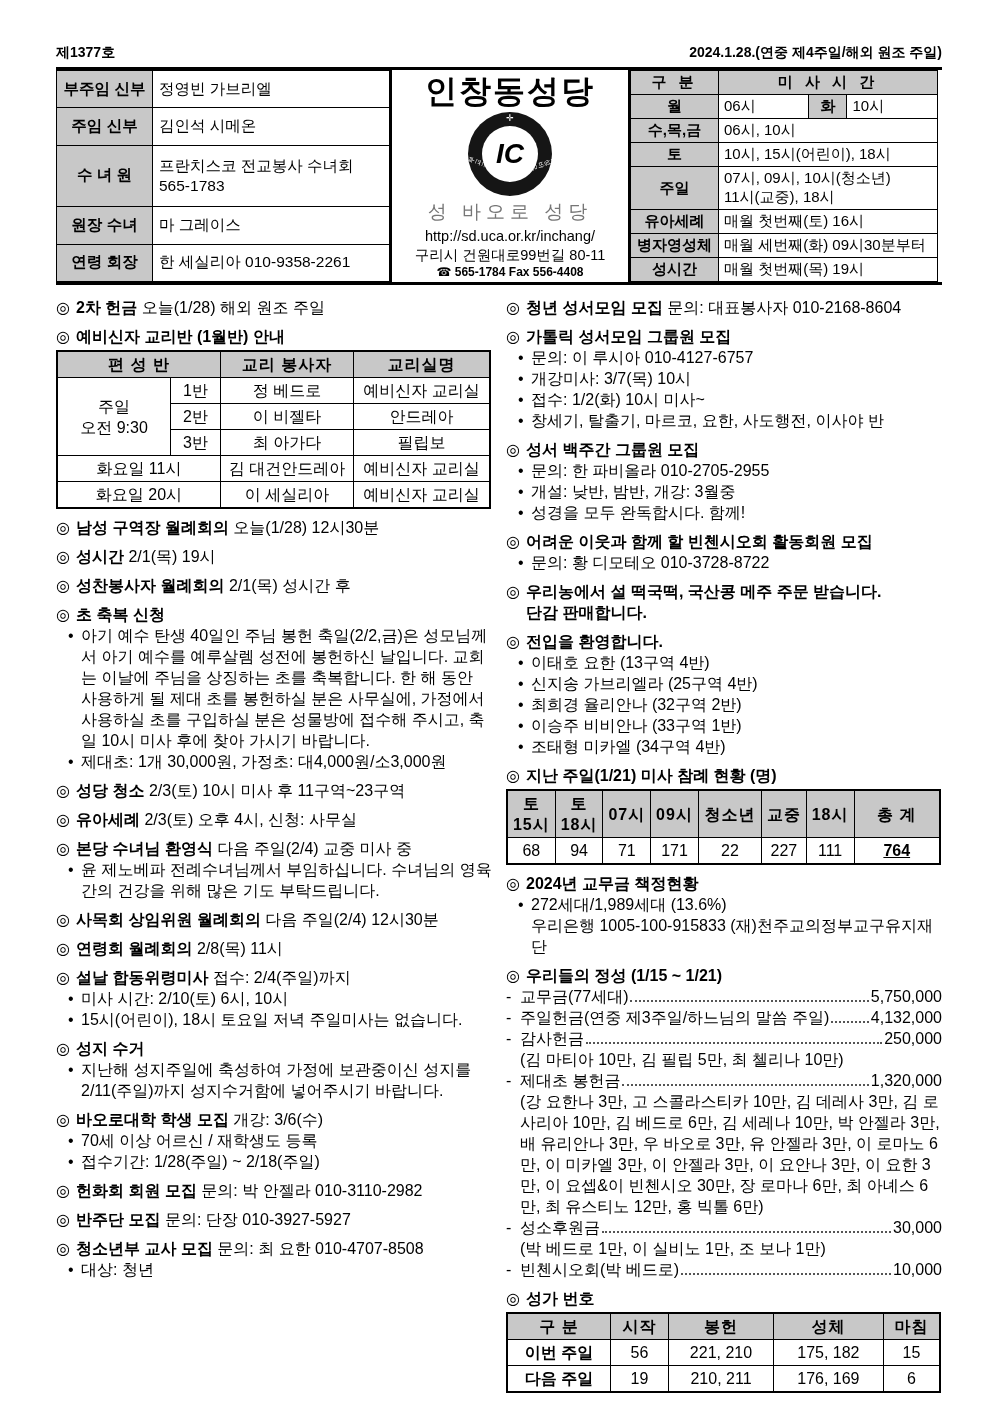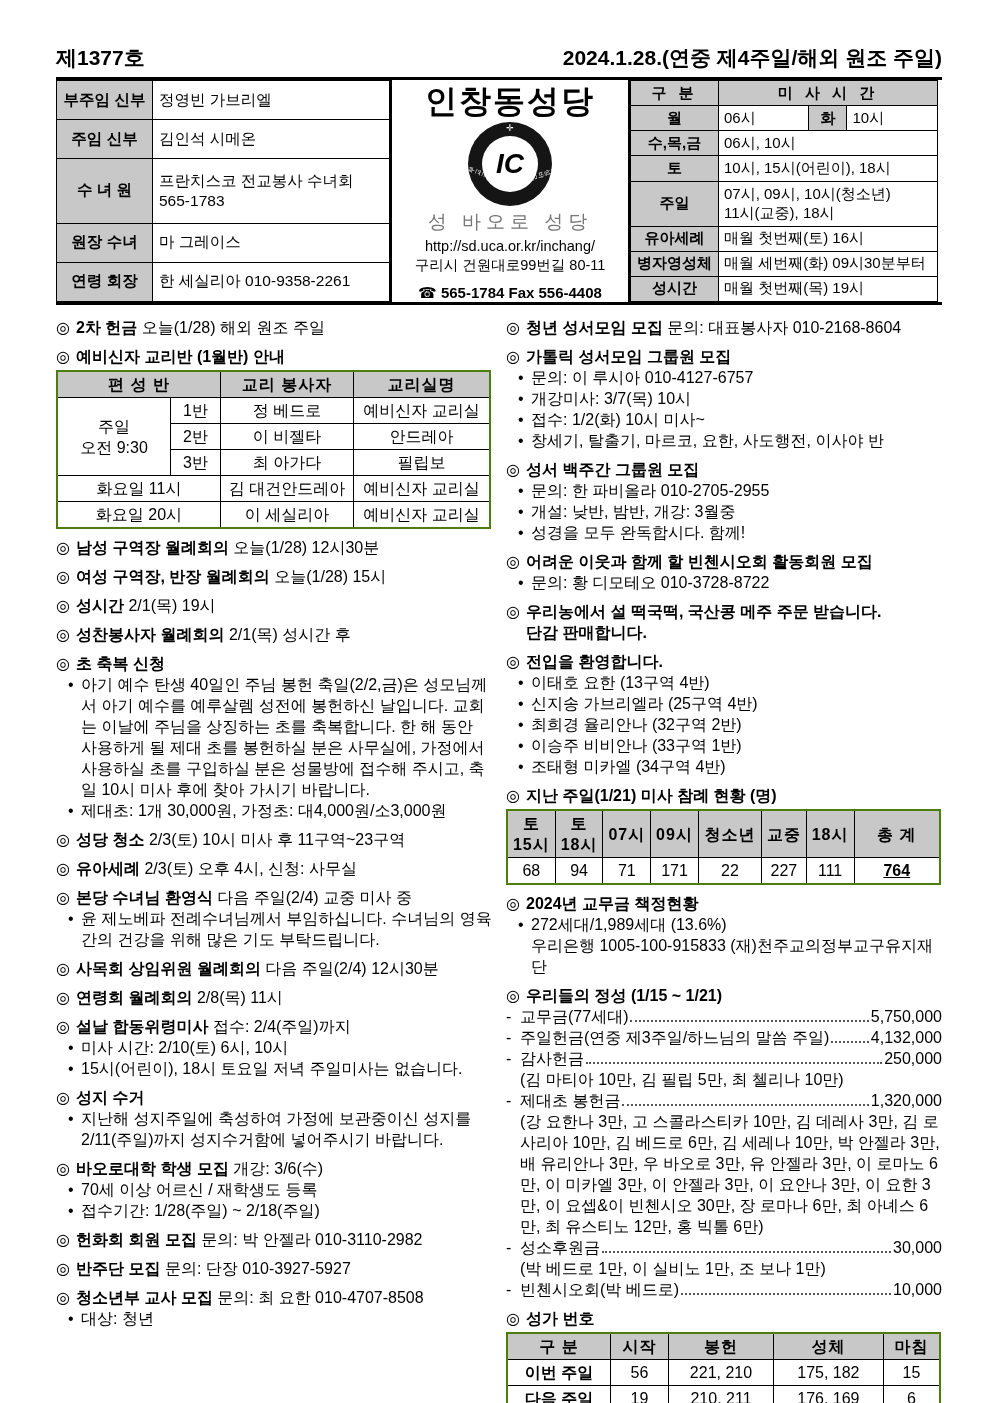--- a/index.html
+++ b/index.html
@@ -2,39 +2,39 @@
 <html><head>
 <meta charset="utf-8">
 <style>
   * { box-sizing: border-box; }
   html,body { margin:0; padding:0; }
   body {
     width:992px; height:1403px; background:#ffffff; color:#000;
     font-family:"Liberation Sans","DejaVu Sans",sans-serif;
     font-size:16px; overflow:hidden; padding:44px 50px 0 56px;
   }
-  .masthead { display:flex; justify-content:space-between; font-weight:bold; font-size:21px; margin-bottom:5px; }
+  .masthead { display:flex; justify-content:space-between; font-weight:bold; font-size:14px; margin-bottom:5px; }
   
   .header-block { display:flex; border-top:3px solid #000; border-bottom:3px solid #000; }
   table { border-collapse:collapse; }
   .info-table { width:334px; font-size:15.5px; }
   .info-table td { border:1px solid #000; padding:3px 6px; }
   .info-table td.lbl { background:#c8c8c8; width:96px; text-align:center; font-weight:bold; }
   .center-block { width:240px; border-left:2px solid #000; border-right:2px solid #000; text-align:center; padding-top:3px; }
   .church-name { font-size:32px; font-weight:bold; letter-spacing:2px; line-height:36px; }
   .seal { width:84px; height:84px; border-radius:50%; background:#151515; margin:3px auto 2px; position:relative; }
   .seal-inner { position:absolute; left:14px; top:14px; width:56px; height:56px; border-radius:50%; background:#fff;
     display:flex; align-items:center; justify-content:center; font-weight:bold; font-style:italic; font-size:28px; }
   .seal .ring-top { position:absolute; top:1px; left:50%; transform:translateX(-50%); color:#fff; font-size:9px; }
   .seal .ring-left { position:absolute; top:30px; left:-2px; color:#fff; font-size:6.5px; transform:rotate(-70deg); width:10px; line-height:7px;}
   .seal .ring-right { position:absolute; top:26px; right:-2px; color:#fff; font-size:6.5px; transform:rotate(70deg); width:12px; line-height:7px;}
   .seal .ring-year { position:absolute; bottom:17px; left:50%; transform:translateX(-50%); color:#fff; font-size:9px; font-style:italic; font-weight:bold; }
   .church-sub { color:#767676; font-size:19px; letter-spacing:5px; margin:3px 0 2px; }
   .church-lines { font-size:14.5px; line-height:19px; }
-  .church-phone { font-size:15px; font-weight:bold; margin-top:9px; }
+  .church-phone { font-size:12px; font-weight:bold; margin-top:0; }
   .mass-table { width:308px; font-size:15px; }
   .mass-table td { border:1px solid #000; padding:2px 5px; }
   .mass-table td.lbl { background:#c8c8c8; text-align:center; font-weight:bold; width:88px; }
   .mass-table td.lbl2 { background:#c8c8c8; text-align:center; font-weight:bold; width:38px; }
   .mass-table tr.th-row td { background:#c8c8c8; text-align:center; font-weight:bold; letter-spacing:4px; }
   .pre { white-space:pre-line; }
   
   .content { display:flex; gap:14px; margin-top:12px; }
   .col { width:436px; }
   .section { margin-bottom:8px; line-height:21px; }
@@ -47,21 +47,21 @@
   .b-dot { width:13px; flex:none; }
   .b-text { flex:1; }
   .plain-line { padding-left:25px; }
   .money-row { display:flex; align-items:baseline; }
   .m-dash { width:14px; flex:none; }
   .m-label { white-space:nowrap; }
   .m-dots { flex:1; border-bottom:2px dotted #555; margin:0 2px 3px; min-width:8px; }
   .m-amount { white-space:nowrap; }
   .m-note { padding-left:14px; }
   
-  .ctable { width:435px; border:2px solid #4d7c0f; margin-top:3px; text-align:center; font-size:16px; }
+  .ctable { width:435px; border:2px solid #000000; margin-top:3px; text-align:center; font-size:16px; }
   .ctable th, .ctable td { border:1px solid #000; padding:2px 3px; }
   .ctable th { background:#c8c8c8; font-weight:bold; letter-spacing:1px; }
   .bold { font-weight:bold;text-decoration:underline; }
   .hymn td:not(:first-child), .hymn th:not(:first-child) { border-left-style:dotted; }
   .hymn tr.r2 td { border-top-style:dotted; }
   .hymn td:first-child { font-weight:bold; }
 </style>
 </head>
 <body>
 
@@ -197,23 +197,20 @@
     <tr>
       <td colspan="2">화요일 20시</td>
       <td>이 세실리아</td>
       <td>예비신자 교리실</td>
     </tr>
   </tbody>
         </table>
       </div>
       <div class="section">
         <div class="sec-head"><span class="mark">◎</span><span class="sec-title">남성 구역장 월례회의</span><span class="sec-inline"> 오늘(1/28) 12시30분</span></div>
-      </div>
-      <div class="section">
-        <div class="sec-head"><span class="mark">◎</span><span class="sec-title">여성 구역장, 반장 월례회의</span><span class="sec-inline"> 오늘(1/28) 15시</span></div>
       </div>
       <div class="section">
         <div class="sec-head"><span class="mark">◎</span><span class="sec-title">성시간</span><span class="sec-inline"> 2/1(목) 19시</span></div>
       </div>
       <div class="section">
         <div class="sec-head"><span class="mark">◎</span><span class="sec-title">성찬봉사자 월례회의</span><span class="sec-inline"> 2/1(목) 성시간 후</span></div>
       </div>
       <div class="section">
         <div class="sec-head"><span class="mark">◎</span><span class="sec-title">초 축복 신청</span></div>
         <div class="bullet">

